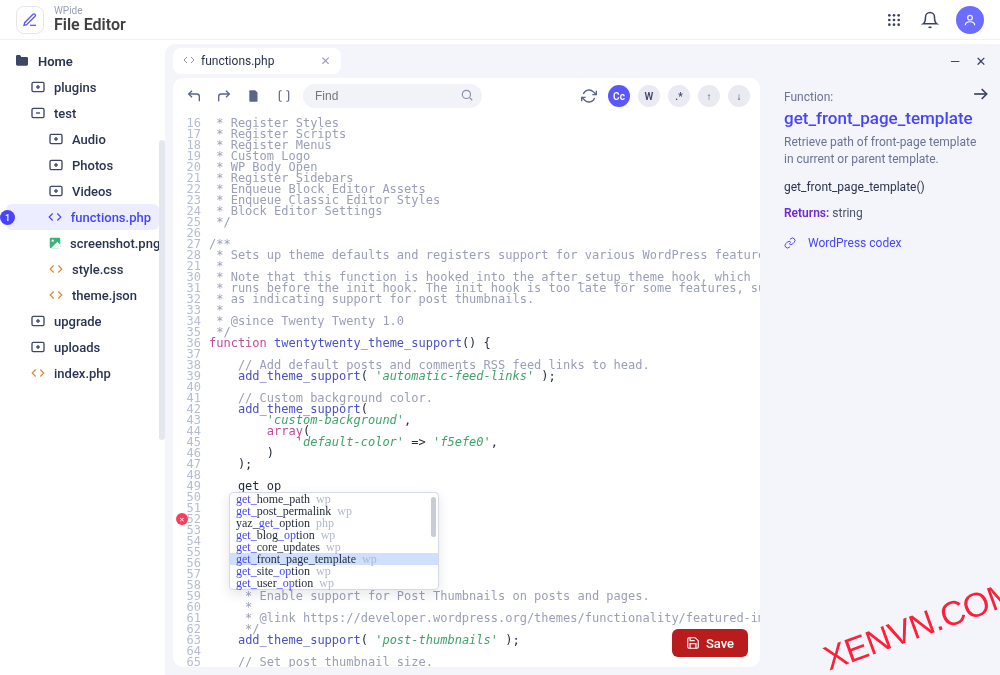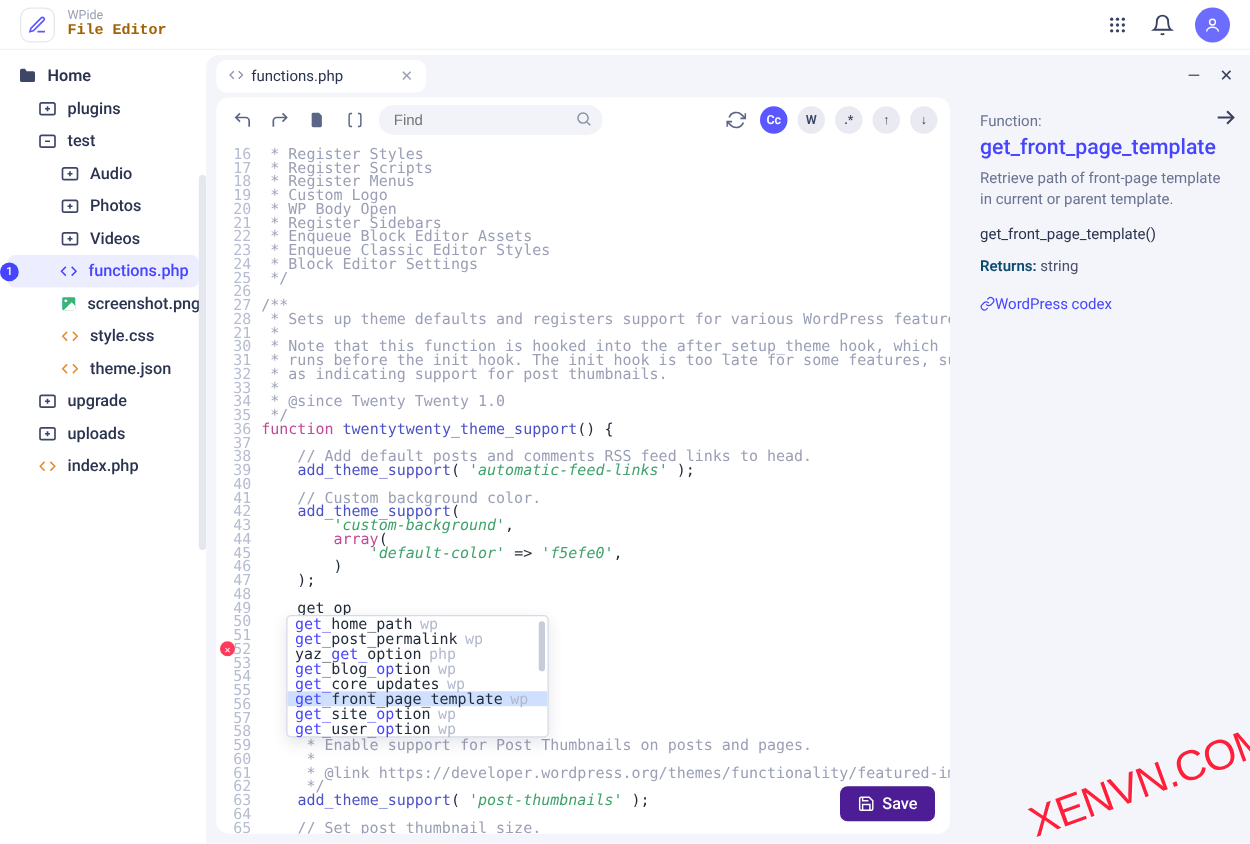--- a/index.html
+++ b/index.html
@@ -26,21 +26,21 @@
 .logo {
   width: 28px; height: 28px;
   border: 1px solid #e5e7ef;
   border-radius: 8px;
   display: flex; align-items: center; justify-content: center;
   color: #5a57ff;
 }
 .logo svg { width: 16px; height: 16px; }
 .app-meta { line-height: 1.1; }
 .app-name { font-size: 10px; color: #9aa0b4; }
-.app-section { font-size: 12px; font-weight: 600; color: #a16207; font-family: Liberation Mono, monospace; }
+.app-section { font-size: 16px; font-weight: 600; color: #404040; }
 .header-right { display: flex; align-items: center; gap: 16px; }
 .hicon { width: 20px; height: 20px; color: #3a4160; display:flex;align-items:center;justify-content:center; cursor:pointer;}
 .avatar {
   width: 28px; height: 28px; border-radius: 50%;
   background: #6c6cff; color: #fff;
   display:flex;align-items:center;justify-content:center;font-size:12px;
 }
 
 .layout {
   display: flex;
@@ -161,48 +161,48 @@
   background:#ff3b5b;color:#fff;font-size:8px;
   display:flex;align-items:center;justify-content:center;
 }
 .autocomplete {
   position: absolute;
   background:#fff; border:1px solid #d7dae6; border-radius:4px;
   font-family: "SFMono-Regular",Consolas,monospace; font-size:12px;
   box-shadow: 0 4px 12px rgba(40,50,80,0.12);
   width: 210px;
 }
-.ac-item { padding: 0 6px; height:12px; line-height:12px; display:flex; gap:6px;}
+.ac-item { padding: 0 6px; height:12px; line-height:12px; display:flex; gap:6px;font-family:Liberation Serif, serif;}
 .ac-item.sel { background:#cfe0ff; }
 .ac-hint{ color:#b2b8cc;}
 .ac-scroll {
   position:absolute; right:2px; top:4px; width:5px; height:40px;
   background:#c7cbda; border-radius:3px;
 }
 .save-btn {
   position:absolute; right:12px; bottom:10px;
-  background:#4c1d95; color:#fff;
+  background:#b91c1c; color:#fff;
   border-radius:6px; height:28px; padding:0 14px;
   display:flex;align-items:center;gap:6px;
   font-size:13px;font-weight:500;cursor:pointer;
 }
 
 .doc-pane {
   width: 232px;
   padding: 12px 16px;
   font-size: 12px; color:#4a506a;
   position:relative;
 }
 .doc-goto { position:absolute; top:6px; right:10px; color:#3a4160;}
 .doc-label { color:#6b7392; font-size:12px;}
 .doc-title { color:#4744ff; font-size:17px; font-weight:500; margin: 4px 0 6px; }
 .doc-desc { color:#6b7392; line-height:1.4; margin-bottom:12px;}
 .doc-sig { color:#2a3350; margin-bottom:12px;}
-.doc-ret-label{ font-weight:600; color:#0c4a6e;}
-.doc-link { color:#4744ff; display:flex;align-items:center;gap:0; margin-top:16px; cursor:pointer;}
+.doc-ret-label{ font-weight:600; color:#6d28d9;}
+.doc-link { color:#4744ff; display:flex;align-items:center;gap:12px; margin-top:16px; cursor:pointer;}
 
 .wm {
   position:absolute; right:-20px; bottom:30px;
   transform: rotate(-20deg);
   font-family: Impact, "Arial Black", sans-serif;
   font-size: 34px; color:#ff1f3a; text-shadow: 1px 1px 0 #fff;
   letter-spacing: -0.5px; pointer-events:none;
 }
 </style>
 </head>

